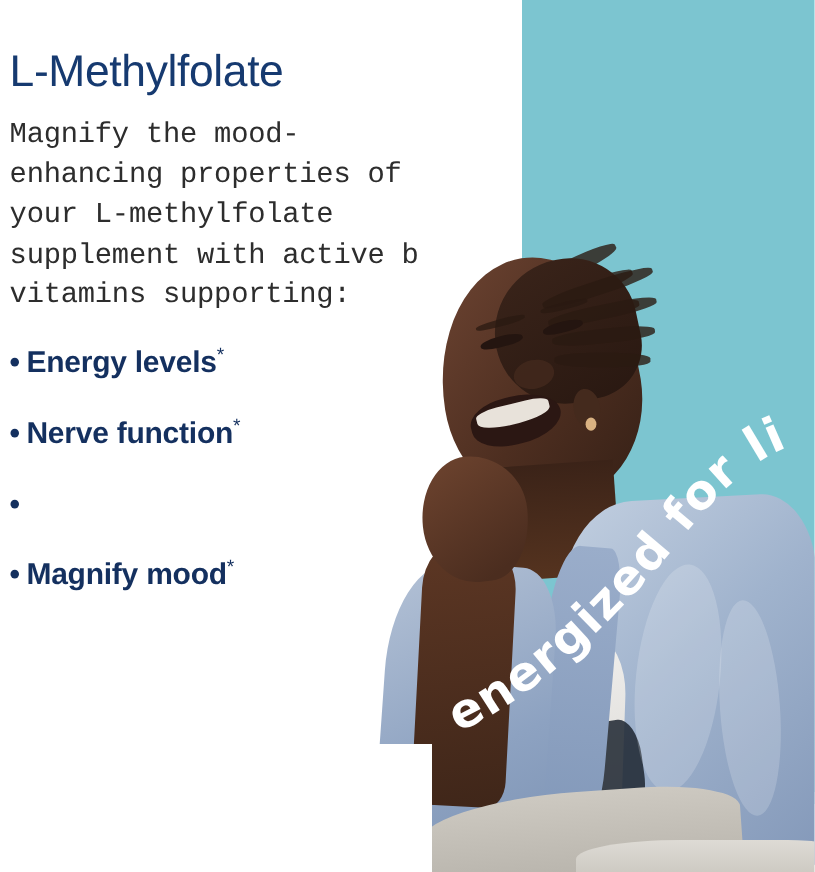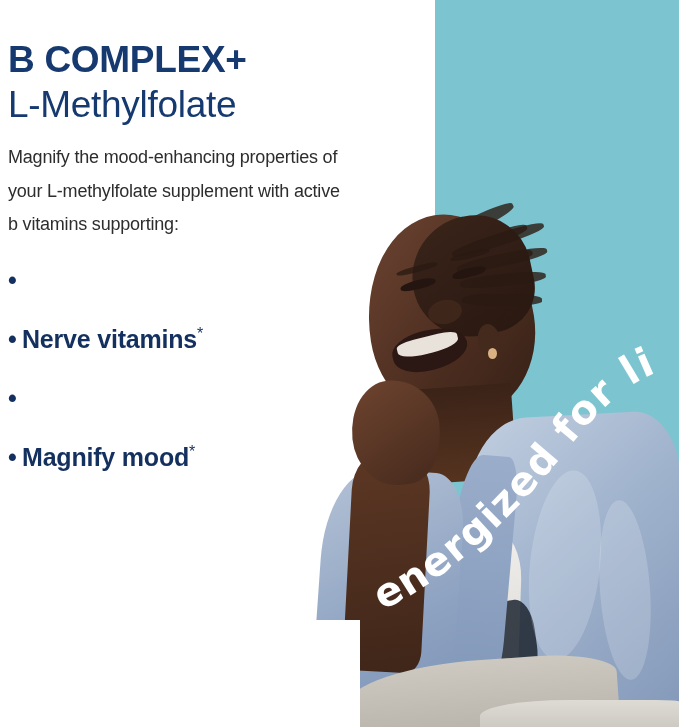--- a/index.html
+++ b/index.html
@@ -52,27 +52,28 @@
     padding-top: 37px;
     font-weight: 700;
   }
   .headline .line1 { display: block; font-weight: 700; }
   .headline .line2 { display: block; }
   .headline .bold-part { font-weight: 400; }
   .headline .light-part { font-weight: 400; margin-top: 17px; }
 
   .body-copy {
     color: #2d2d2d;
-    font-size: 18px;
+    font-size: 24px;
     line-height: 33.5px;
     font-weight: 300;
     margin: 0;
     padding-top: 14px;
     width: 345px;
     letter-spacing: -0.2px;
+    font-family: Liberation Mono, monospace;
   }
 
   .benefits {
     list-style: none;
     margin: 0;
     padding: 0;
     padding-top: 26px;
   }
   .benefit-item {
     color: #14305f;
@@ -414,33 +415,33 @@
     <div class="ph-leg2"></div>
     <div class="photo-left-mask"></div>
     <div class="photo-bottom-mask"></div>
   </div>
 
   <div class="white-below"></div>
 
   <div class="text-col">
 
     <h1 class="headline">
-      <span class="line1">B COMPLEX+</span>
       <span class="line2"><span class="bold-part">L-Methyl</span><span class="light-part">folate</span></span>
     </h1>
 
     <p class="body-copy">Magnify the mood-enhancing properties of your L-methylfolate supplement with active b vitamins supporting:</p>
 
     <ul class="benefits">
       <li class="benefit-item">
         <span class="benefit-dot">•</span>
+        <span class="benefit-text"><span>Energy levels</span><span class="benefit-star">*</span></span>
       </li>
       <li class="benefit-item">
         <span class="benefit-dot">•</span>
-        <span class="benefit-text"><span>Nerve vitamins</span><span class="benefit-star">*</span></span>
+        <span class="benefit-text"><span>Nerve function</span><span class="benefit-star">*</span></span>
       </li>
       <li class="benefit-item">
         <span class="benefit-dot">•</span>
       </li>
       <li class="benefit-item">
         <span class="benefit-dot">•</span>
         <span class="benefit-text"><span>Magnify mood</span><span class="benefit-star">*</span></span>
       </li>
     </ul>
   </div>

